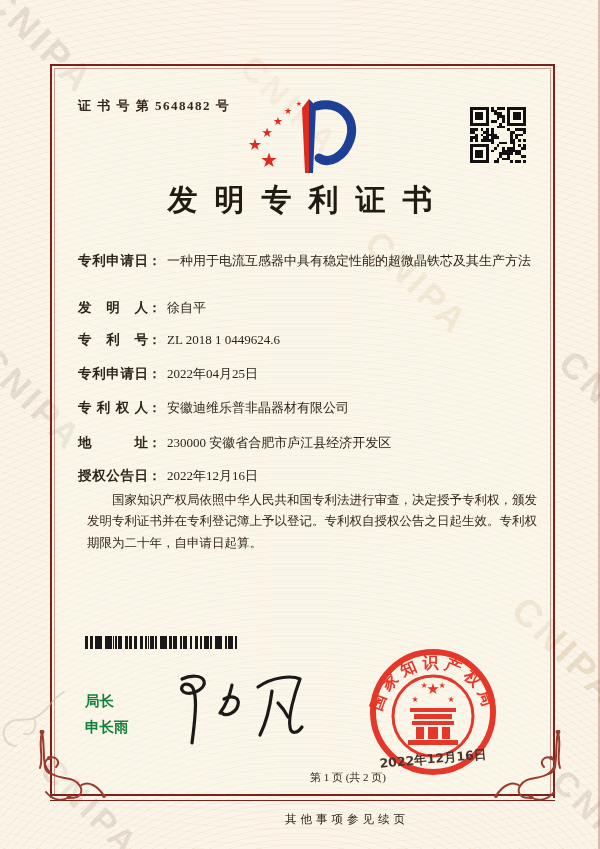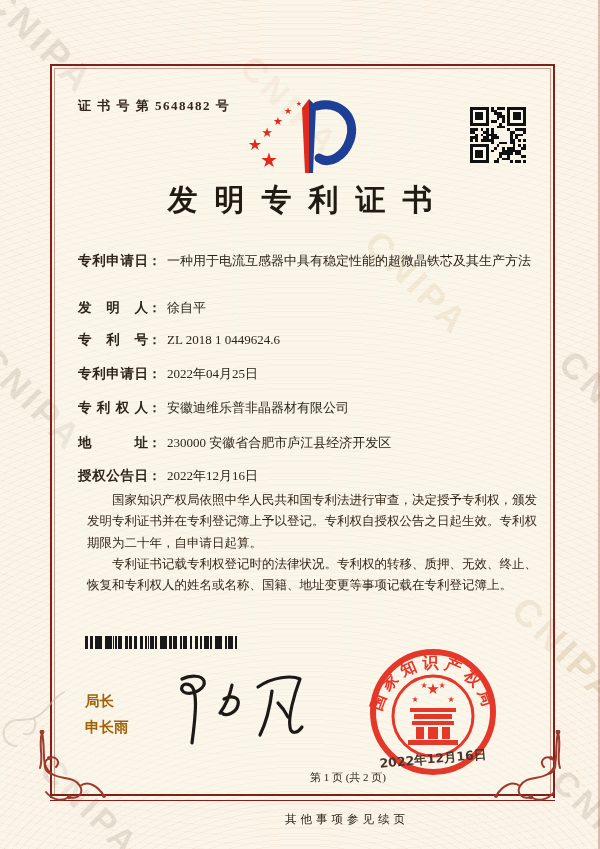--- a/index.html
+++ b/index.html
@@ -54,21 +54,21 @@
   .paras p{margin:0;text-indent:2em;font-weight:500;}
 
   .barcode{
     position:absolute;left:85px;top:636px;width:154px;height:13px;
     background-image:
       repeating-linear-gradient(90deg,#191919 0 2px,transparent 2px 5px),
       repeating-linear-gradient(90deg,#191919 0 1px,transparent 1px 7px),
       repeating-linear-gradient(90deg,#191919 0 3px,transparent 3px 11px);
   }
   .sig-block{position:absolute;left:85px;top:688px;font-family:"Liberation Sans","DejaVu Sans",sans-serif;
-    font-size:14.5px;font-weight:600;color:#a16207;line-height:26px;}
+    font-size:14.5px;font-weight:600;color:#15803d;line-height:26px;}
   .sig-script{position:absolute;left:160px;top:665px;width:165px;height:85px;}
   .seal{position:absolute;left:366px;top:642px;width:134px;height:146px;}
   .page-info{position:absolute;left:0;top:770px;width:600px;text-align:center;font-size:11px;color:#33271c;padding-left:48px;}
   .continuation{position:absolute;left:0;top:812px;width:600px;text-align:center;
     font-size:11.5px;letter-spacing:4px;color:#33271c;font-weight:500;padding-left:47px;}
 </style>
 </head>
 <body>
 
 <div class="texture"></div>
@@ -291,21 +291,20 @@
 </div>
 <div class="row" style="top:434px">
   <span class="flabel">地址</span><span class="colon">：</span><span class="fvalue">230000 安徽省合肥市庐江县经济开发区</span>
 </div>
 <div class="row" style="top:467px">
   <span class="flabel">授权公告日</span><span class="colon">：</span><span class="fvalue">2022年12月16日</span>
 </div>
 
 <div class="paras">
   <p>国家知识产权局依照中华人民共和国专利法进行审查，决定授予专利权，颁发发明专利证书并在专利登记簿上予以登记。专利权自授权公告之日起生效。专利权期限为二十年，自申请日起算。</p>
-  <p>专利证书记载专利权登记时的法律状况。专利权的转移、质押、无效、终止、恢复和专利权人的姓名或名称、国籍、地址变更等事项记载在专利登记簿上。</p>
 </div>
 
 <div class="barcode"></div>
 
 <div class="sig-block">
   <div>局长</div>
   <div>申长雨</div>
 </div>
 
 <svg class="sig-script" viewBox="0 0 165 85">

